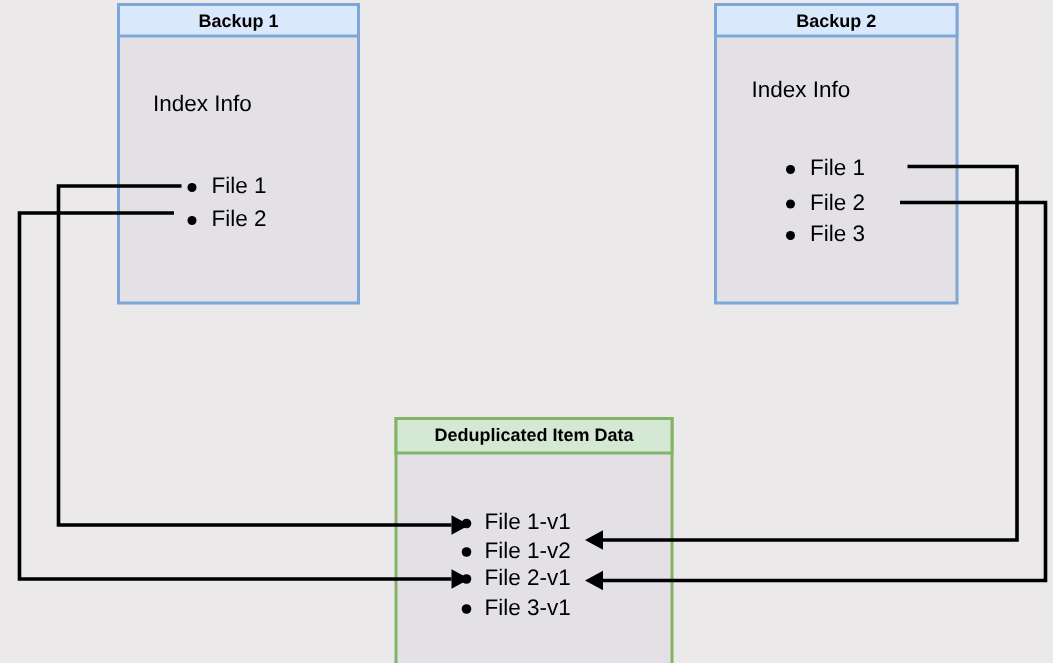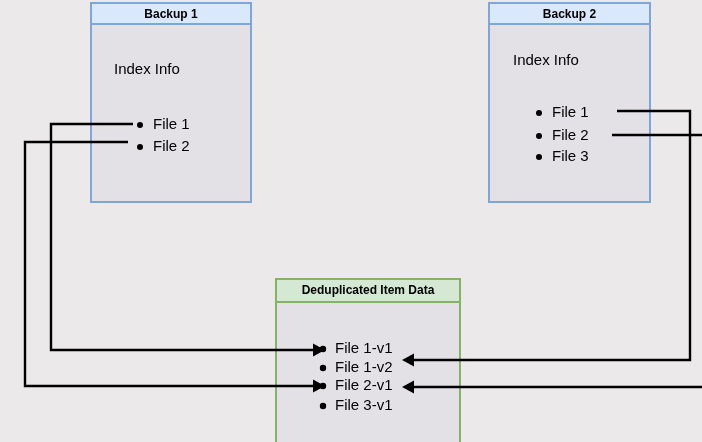--- a/index.html
+++ b/index.html
@@ -9,21 +9,21 @@
   body {
     width: 702px;
     height: 442px;
     background: #ebe9e9;
     font-family: "Liberation Sans", sans-serif;
     overflow: hidden;
     position: relative;
   }
   #diagram-root {
     position: absolute;
-    left: 16px;
+    left: 4px;
     top: 0;
     width: 576px;
     height: 442px;
   }
   svg {
     display: block;
   }
   .box-body {
     fill: #e3e1e6;
     stroke: #7ea6d9;

